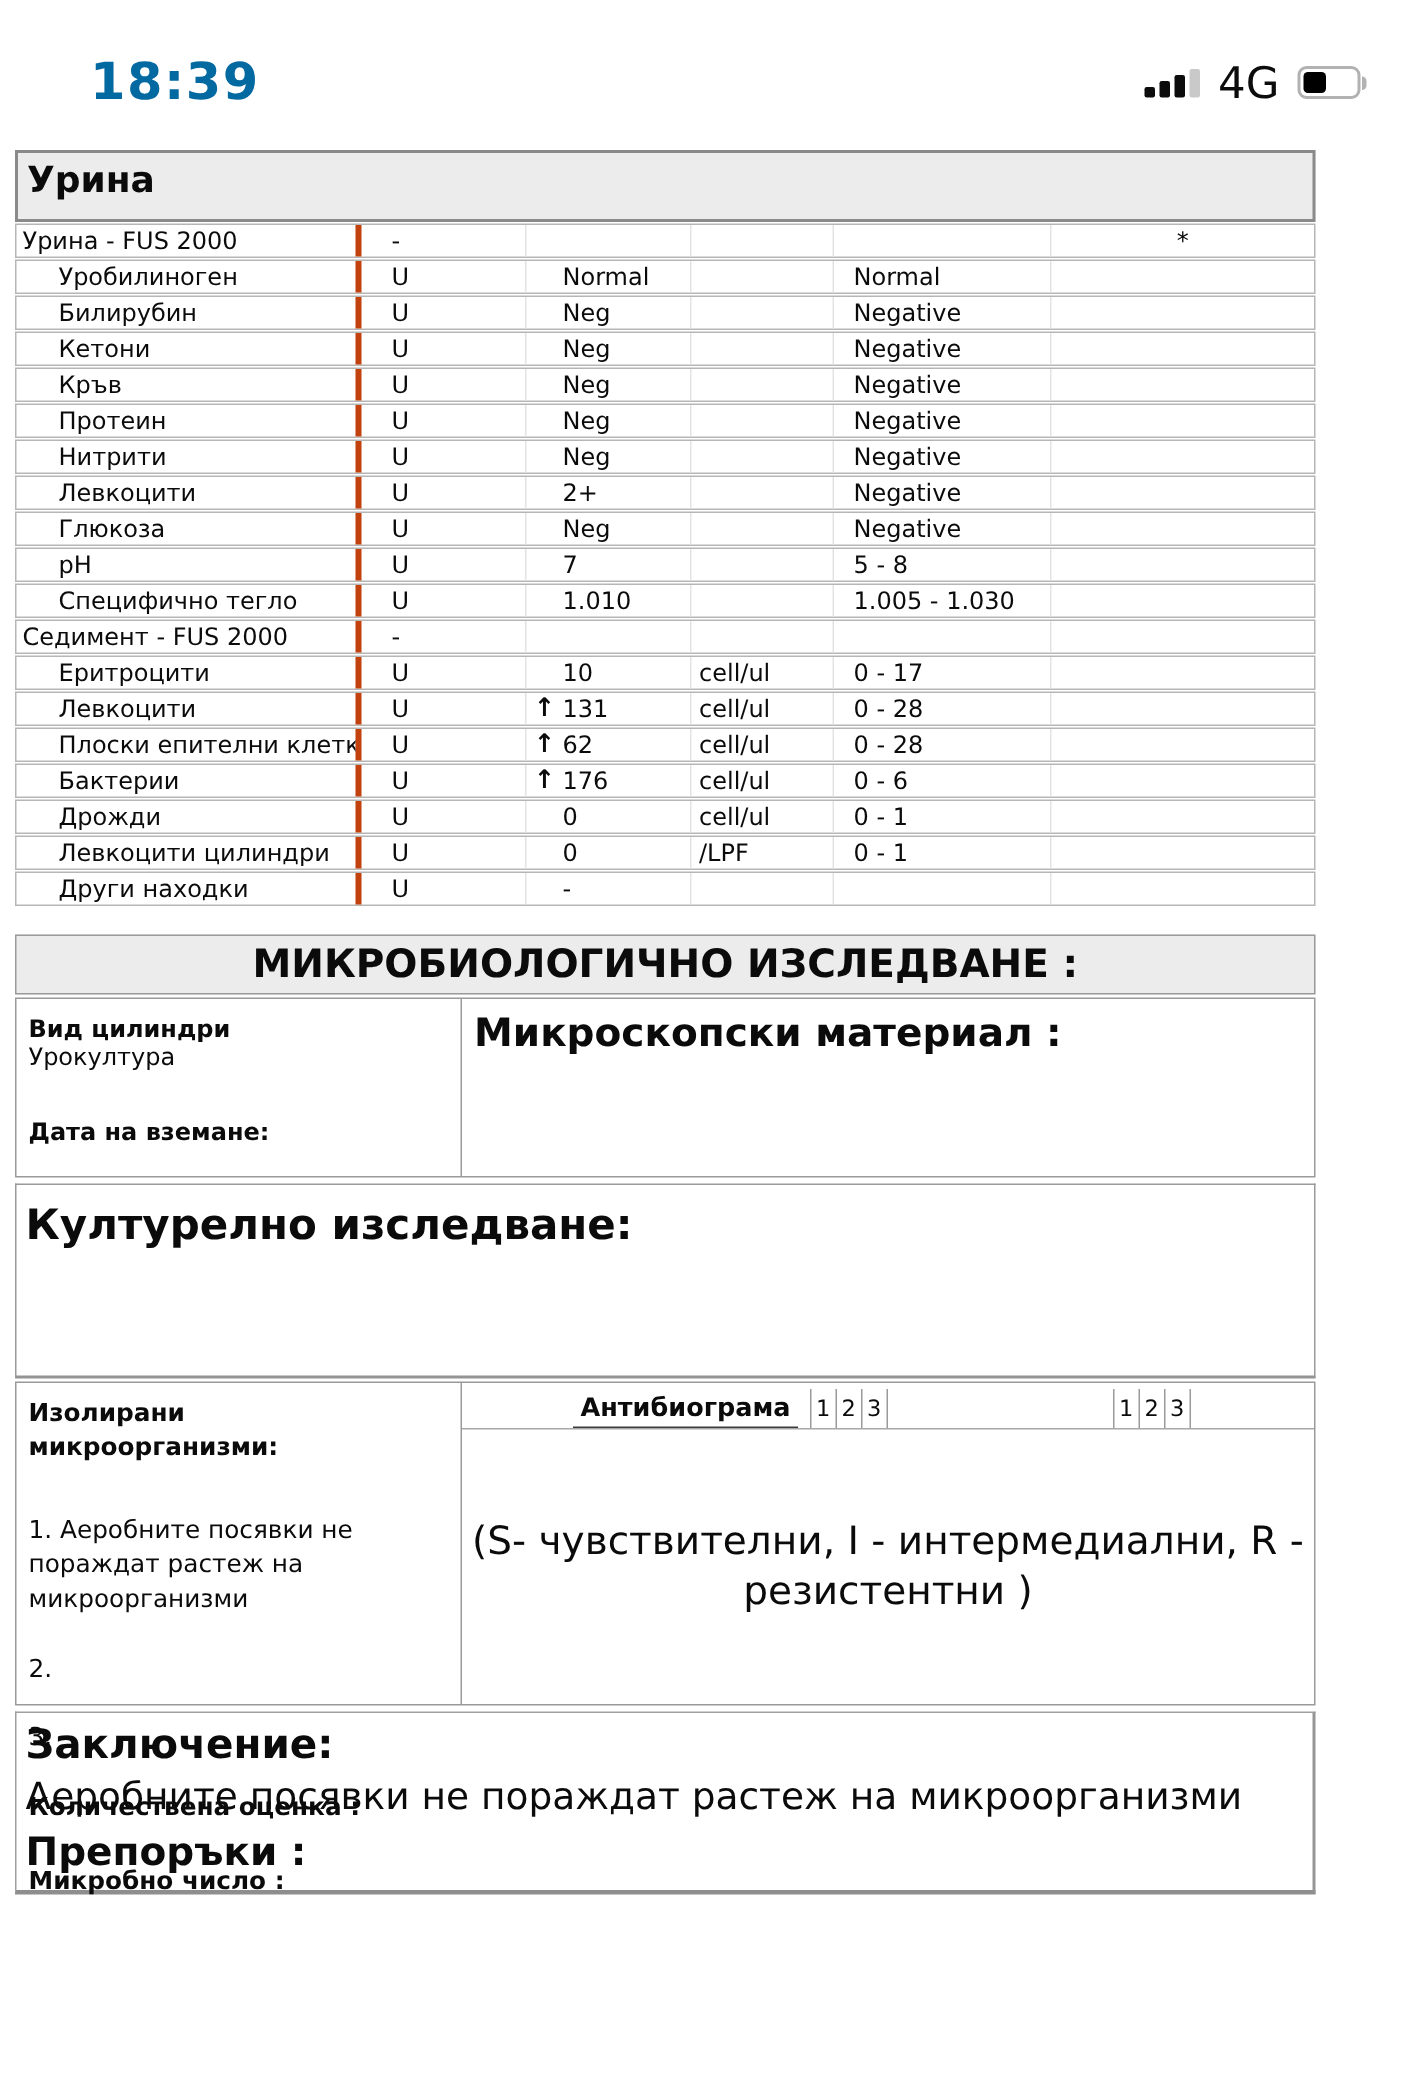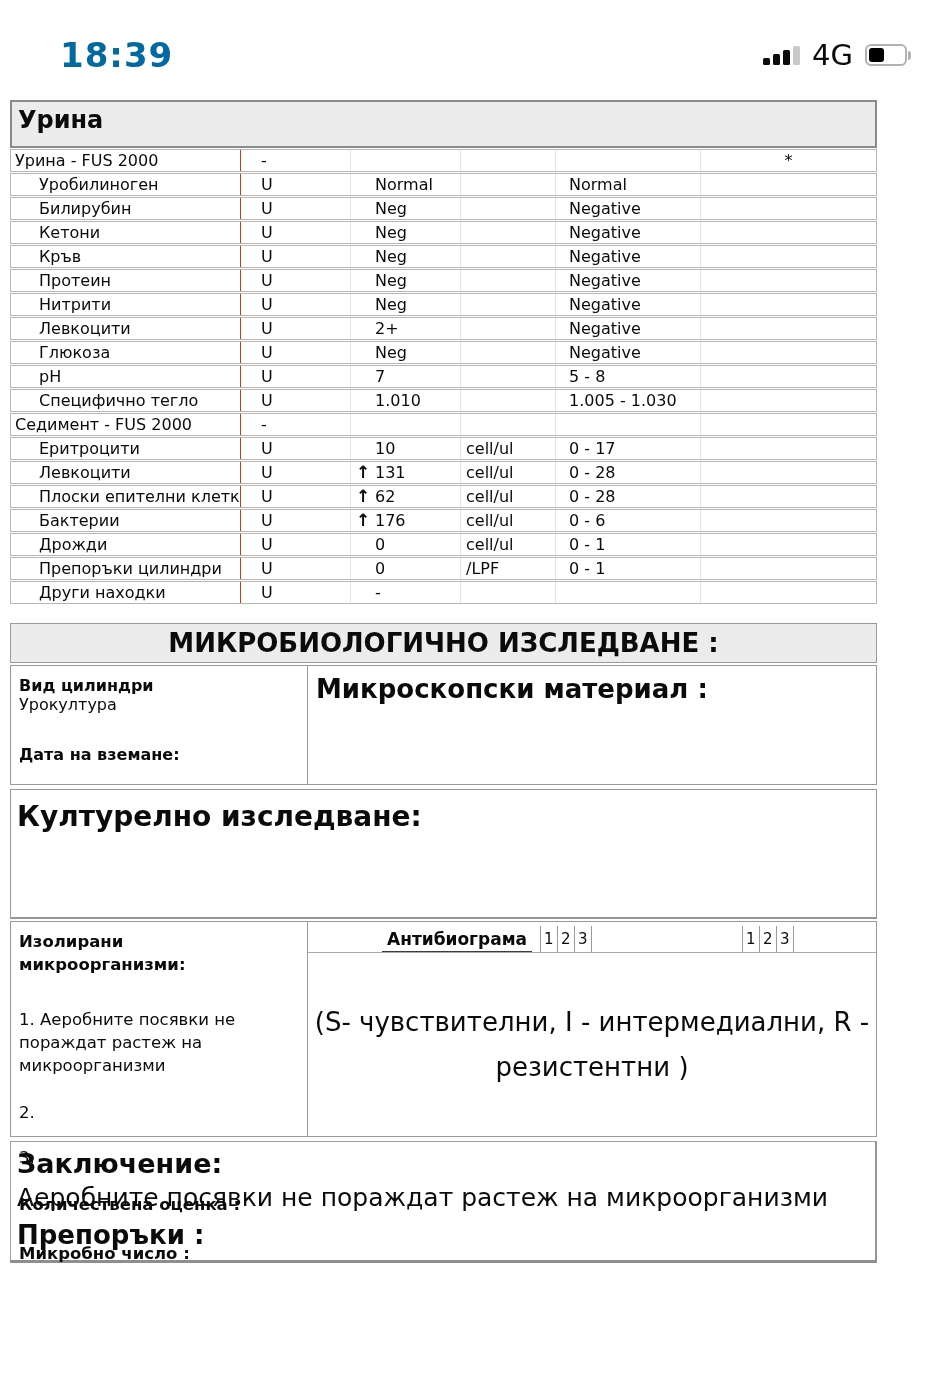--- a/index.html
+++ b/index.html
@@ -20,21 +20,21 @@
   .batt-fill { width:45%; height:100%; background:#000; border-radius:3px; }
   .batt-tip { width:3px; height:9px; background:#b2b2b2; border-radius:0 3px 3px 0; margin-left:1px; }
 
   
   .content { width:867px; margin:0 0 0 10px; }
 
   
   .tbl-header { height:48px; background:#ececec; border:2px solid #8a8a8a; font-size:24px; font-weight:700; padding:2px 0 0 6px; line-height:32px; }
   .trow { display:flex; border:1px solid #b6b6b6; margin-top:1px; height:23px; font-size:16px; line-height:21px; background:#fff; }
   .trow > div { overflow:hidden; white-space:nowrap; }
-  .c1 { width:230px; padding-left:4px; border-right:1px solid #c2410c; }
+  .c1 { width:230px; padding-left:4px; border-right:4px solid #c2410c; }
   .trow.indent .c1 { padding-left:28px; }
   .c2 { width:110px; padding-left:20px; border-right:1px solid #e3e3e3; }
   .c3 { width:110px; display:flex; border-right:1px solid #e3e3e3; }
   .c3 .arrow { width:24px; text-align:center; font-weight:700; font-size:17px; }
   .c4 { width:95px; padding-left:5px; border-right:1px solid #e3e3e3; }
   .c5 { width:145px; padding-left:13px; border-right:1px solid #e3e3e3; }
   .c6 { flex:1; text-align:center; }
 
   
   .micro-header { margin-top:19px; height:40px; background:#ececec; border:1px solid #9a9a9a; text-align:center; font-size:26px; font-weight:700; line-height:38px; }
@@ -58,21 +58,21 @@
   .count-lbl { margin-top:26px; font-weight:700; }
   .unit-note { margin-top:auto; font-size:16px; }
   .anti-right { flex:1; display:flex; flex-direction:column; }
   .anti-head { height:31px; border-bottom:1px solid #a8a8a8; display:flex; align-items:flex-end; font-size:17px; }
   .anti-label { width:150px; margin-left:74px; text-align:center; font-weight:700; border-bottom:1px solid #3c3c3c; padding-bottom:2px; }
   .numgroup { display:flex; margin-left:8px; height:26px; }
   .numgroup.g2 { margin-left:150px; }
   .numcell { width:17px; border-left:1px solid #9a9a9a; padding-left:3px; font-size:15px; line-height:26px; }
   .numgroup .end { width:0; border-left:1px solid #9a9a9a; }
   .anti-body { flex:1; display:flex; align-items:center; justify-content:center; }
-  .sir-note { max-width:556px; text-align:center; font-size:26px; line-height:45px; }
+  .sir-note { max-width:556px; text-align:center; font-size:26px; line-height:33px; }
 
   
   .conclusion-box { margin-top:4px; min-height:110px; border:1px solid #a0a0a0; border-bottom:3px solid #8e8e8e; border-right:2px solid #969696; padding:6px 8px 10px 6px; }
   .c-title { font-size:27px; font-weight:700; }
   .c-text { font-size:25px; margin-top:4px; }
   .c-reco { font-size:26px; font-weight:700; margin-top:8px; }
 </style>
 </head>
 <body>
 
@@ -281,21 +281,21 @@
           <div class="c2">U</div>
           <div class="c3">
             <div class="arrow"></div>
             <div class="val">0</div>
           </div>
           <div class="c4">cell/ul</div>
           <div class="c5">0 - 1</div>
           <div class="c6"></div>
         </div>
         <div class="trow indent">
-          <div class="c1">Препоръки цилиндри</div>
+          <div class="c1">Левкоцити цилиндри</div>
           <div class="c2">U</div>
           <div class="c3">
             <div class="arrow"></div>
             <div class="val">0</div>
           </div>
           <div class="c4">/LPF</div>
           <div class="c5">0 - 1</div>
           <div class="c6"></div>
         </div>
         <div class="trow indent">

